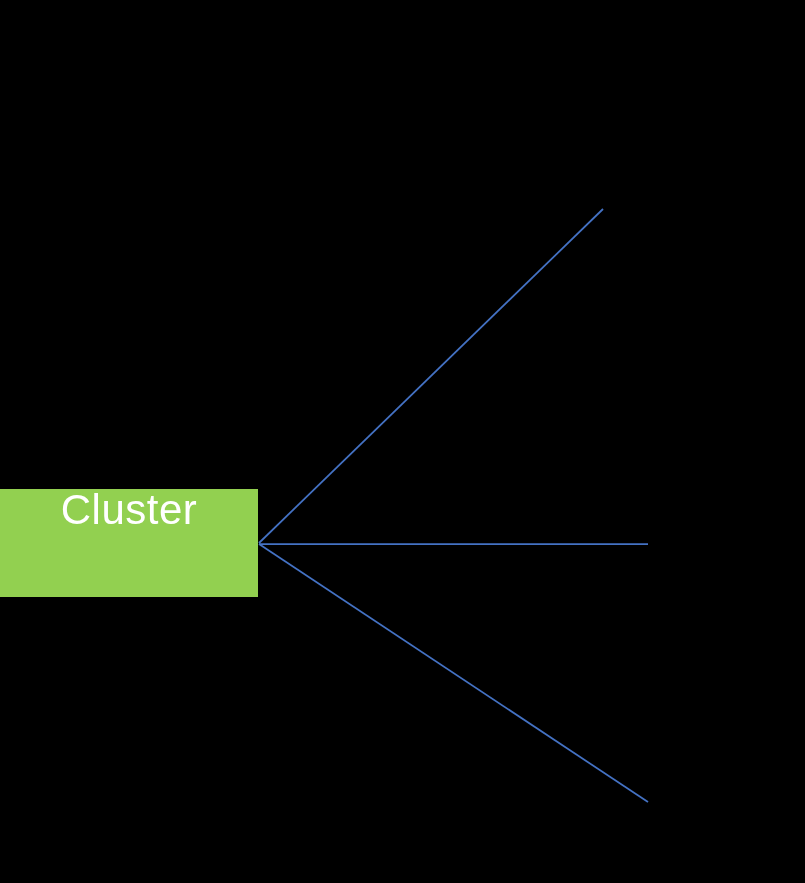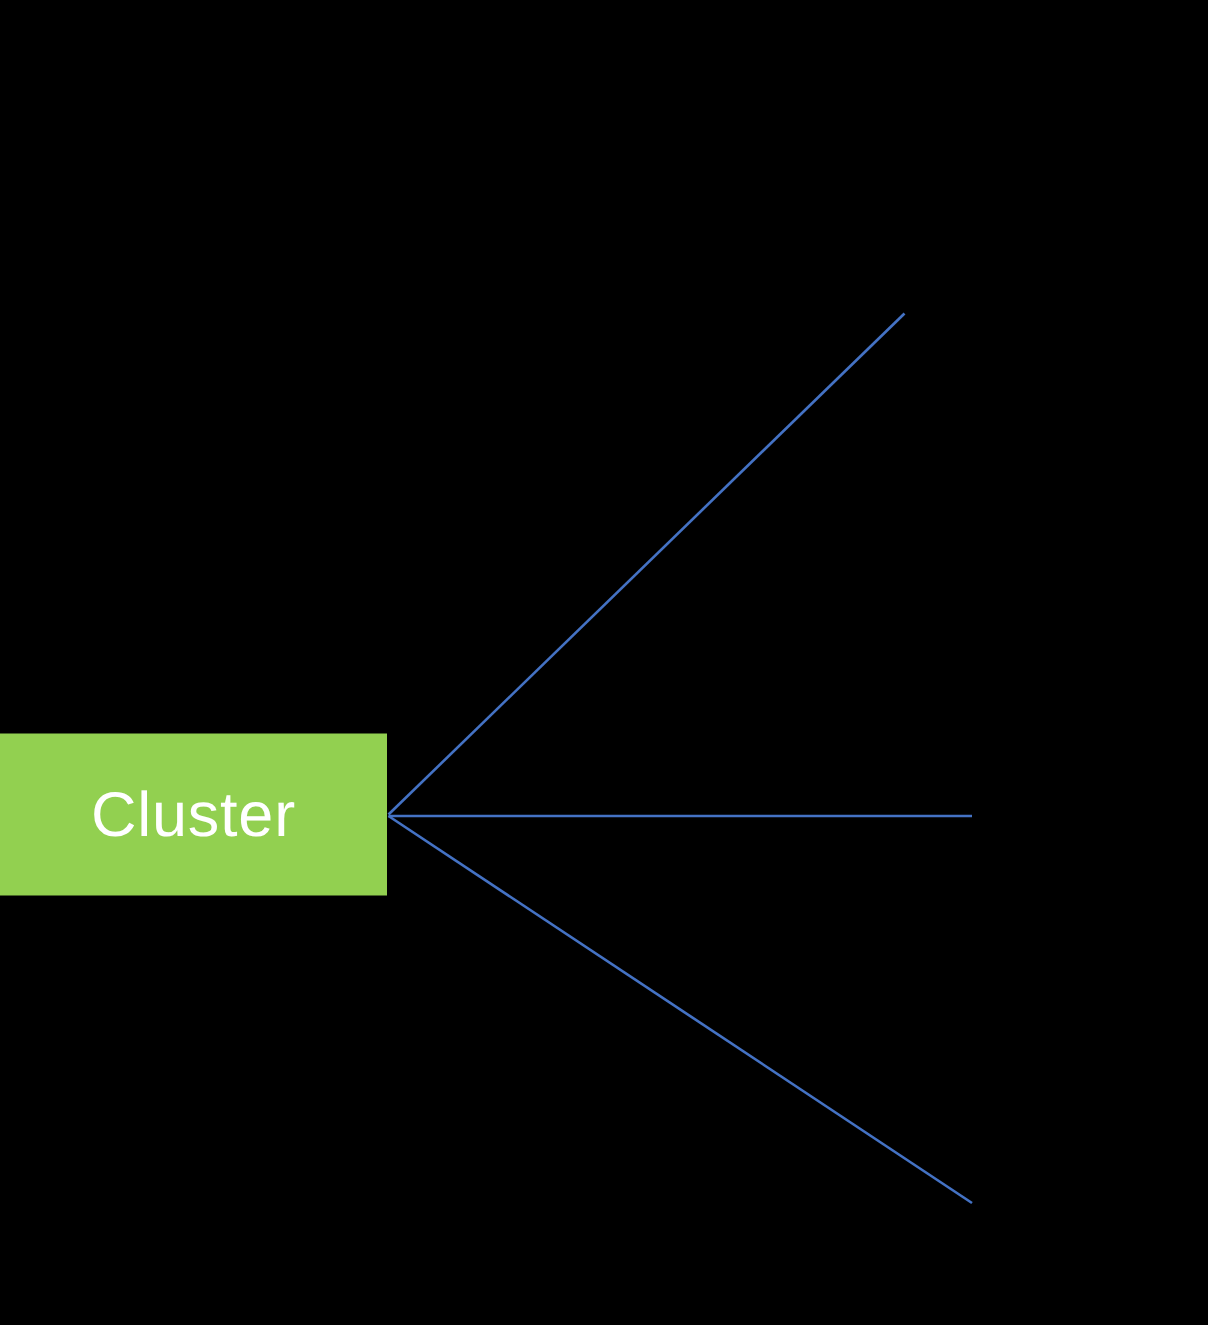--- a/index.html
+++ b/index.html
@@ -17,21 +17,21 @@
   .connector-svg {
     position: absolute;
     left: 0;
     top: 0;
     width: 100%;
     height: 100%;
   }
   .node {
     position: absolute;
     display: flex;
-    align-items: center;
+    align-items: flex-start;
     justify-content: center;
   }
   .node-label {
     font-size: 42px;
     font-weight: 400;
     letter-spacing: 0.5px;
     line-height: 1;
     user-select: none;
   }
 </style>

